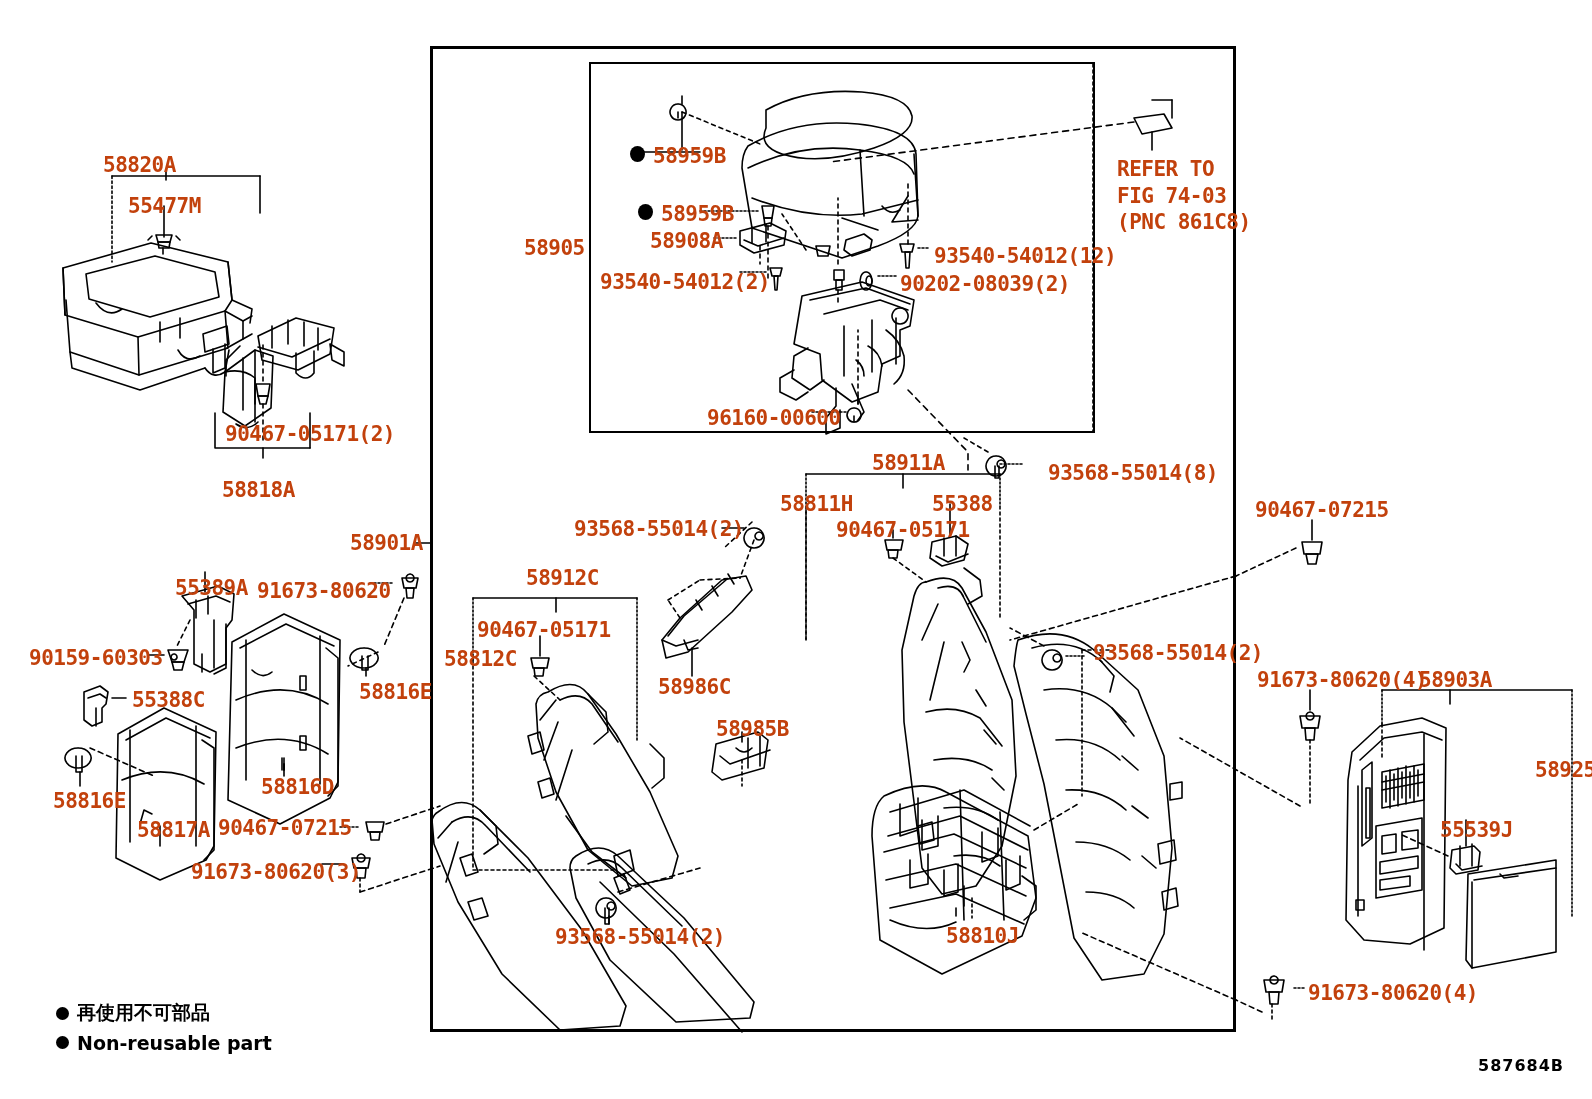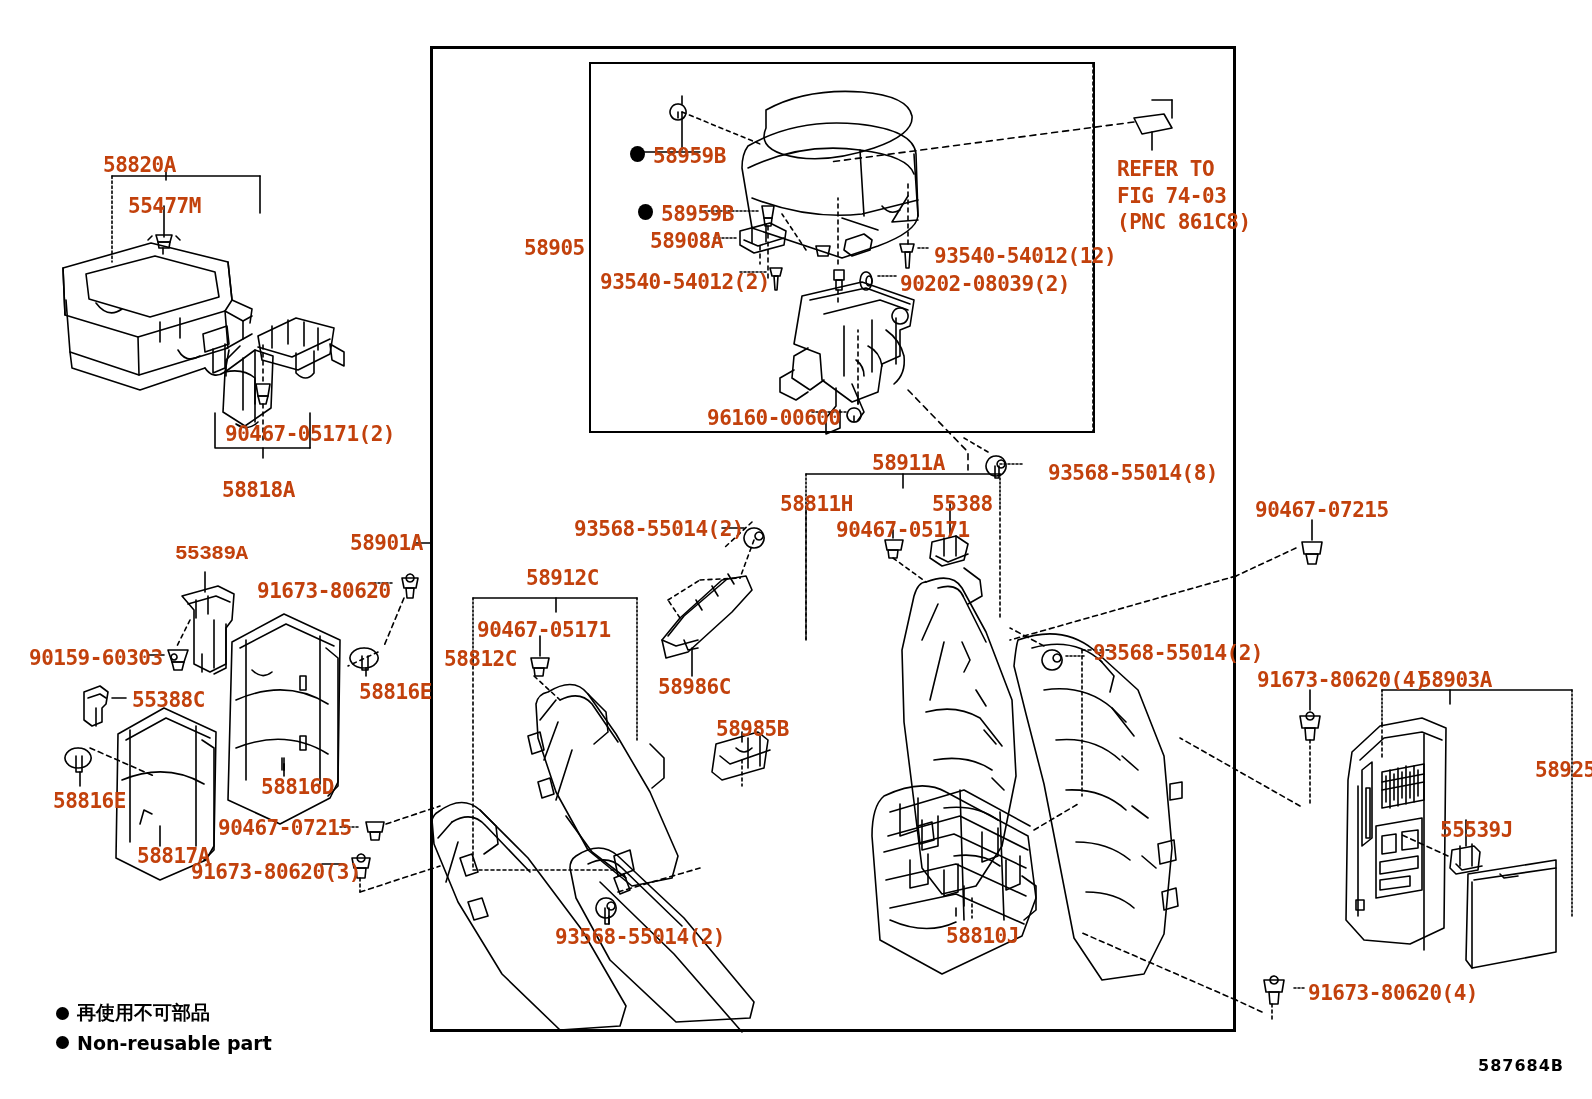--- a/index.html
+++ b/index.html
@@ -459,28 +459,28 @@
   <div class="lbl" style="left:932px;top:494px;">55388</div>
   <div class="lbl" style="left:836px;top:520px;">90467-05171</div>
   <div class="lbl" style="left:574px;top:519px;">93568-55014(2)</div>
   <div class="lbl" style="left:350px;top:533px;">58901A</div>
   <div class="lbl" style="left:526px;top:568px;">58912C</div>
   <div class="lbl" style="left:477px;top:620px;">90467-05171</div>
   <div class="lbl" style="left:444px;top:649px;">58812C</div>
   <div class="lbl" style="left:658px;top:677px;text-align:right;">58986C</div>
   <div class="lbl" style="left:716px;top:719px;">58985B</div>
 
-  <div class="lbl" style="left:175px;top:543px;font-family:Liberation Mono, monospace;">55389A</div>
+  <div class="lbl" style="left:175px;top:578px;">55389A</div>
   <div class="lbl" style="left:257px;top:581px;">91673-80620</div>
   <div class="lbl" style="left:29px;top:648px;">90159-60303</div>
   <div class="lbl" style="left:132px;top:690px;">55388C</div>
   <div class="lbl" style="left:359px;top:682px;">58816E</div>
   <div class="lbl" style="left:261px;top:777px;">58816D</div>
   <div class="lbl" style="left:53px;top:791px;">58816E</div>
-  <div class="lbl" style="left:137px;top:846px;">58817A</div>
+  <div class="lbl" style="left:137px;top:820px;">58817A</div>
   <div class="lbl" style="left:218px;top:818px;">90467-07215</div>
   <div class="lbl" style="left:191px;top:862px;">91673-80620(3)</div>
   <div class="lbl" style="left:555px;top:927px;">93568-55014(2)</div>
   <div class="lbl" style="left:946px;top:926px;">58810J</div>
 
   <div class="lbl" style="left:1255px;top:500px;">90467-07215</div>
   <div class="lbl" style="left:1093px;top:643px;">93568-55014(2)</div>
   <div class="lbl" style="left:1257px;top:670px;">91673-80620(4)</div>
   <div class="lbl" style="left:1419px;top:670px;">58903A</div>
   <div class="lbl" style="left:1487px;top:760px;margin-left:48px;">58925A</div>

